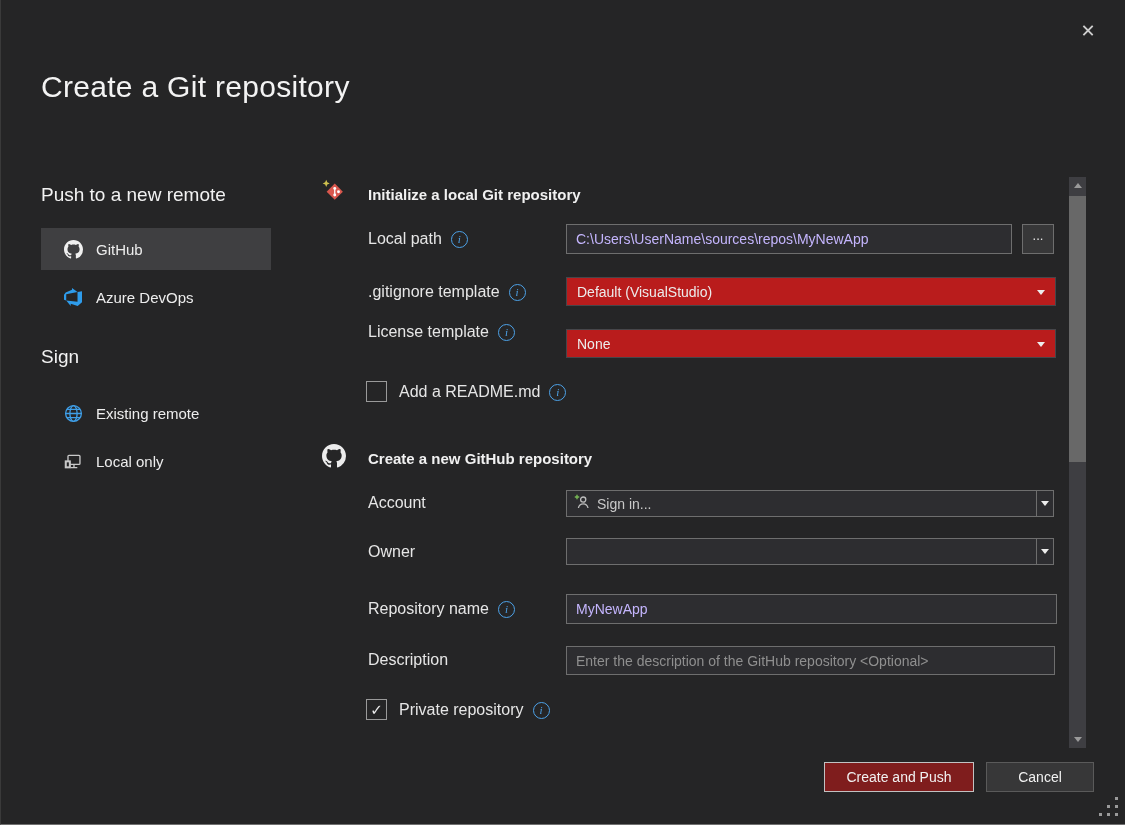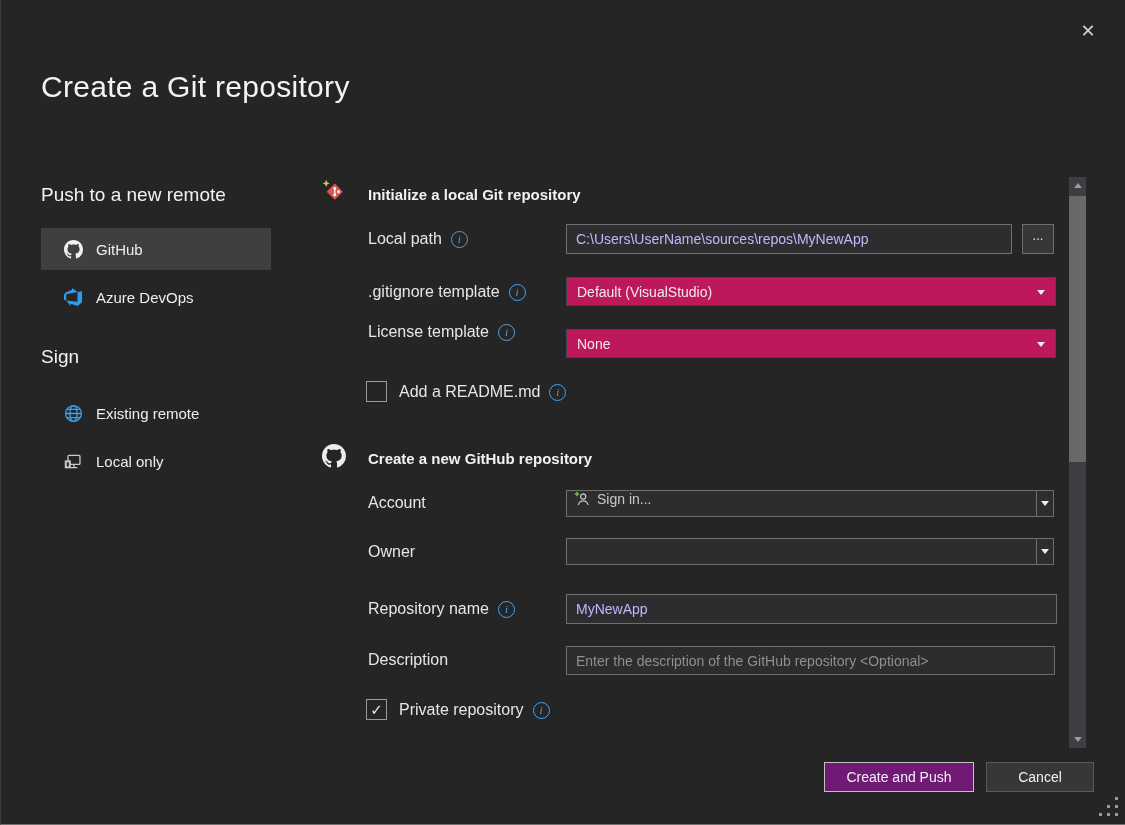--- a/index.html
+++ b/index.html
@@ -27,35 +27,35 @@
   
   .lbl { position: absolute; height: 28px; display: flex; align-items: center; gap: 9px; font-size: 16px; color: #e6e6e6; }
   .info { display: inline-flex; width: 17px; height: 17px; border: 1px solid #4da2e8; border-radius: 50%; color: #4da2e8; align-items: center; justify-content: center; font-size: 11px; font-style: italic; font-family: "Liberation Serif", serif; cursor: pointer; flex: none; }
   .info::after { content: "i"; }
 
   
   .txt { position: absolute; background: #2d2d30; border: 1px solid #6e6e6e; color: #c4b5fd; font-size: 14px; padding: 0 9px; font-family: inherit; outline: none; }
   .txt::placeholder { color: #8f8f8f; }
 
   
-  .dd { position: absolute; background: #be185d; border: 1px solid #46464a; display: flex; align-items: center; padding: 0 10px; font-size: 14px; color: #ececec; cursor: pointer; }
+  .dd { position: absolute; background: #b91c1c; border: 1px solid #46464a; display: flex; align-items: center; padding: 0 10px; font-size: 14px; color: #ececec; cursor: pointer; }
   .caret { width: 0; height: 0; border-left: 4px solid transparent; border-right: 4px solid transparent; border-top: 5px solid #ededed; }
   .dd .caret { position: absolute; right: 10px; top: 50%; margin-top: -2px; }
 
   
   .combo { position: absolute; background: #2d2d30; border: 1px solid #6e6e6e; display: flex; }
-  .combo-main { flex: 1; display: flex; gap: 7px; padding: 0 7px; font-size: 14px; color: #c9c9c9; overflow: hidden; }
+  .combo-main { flex: 1; display: flex; align-items: center; gap: 7px; padding: 0 7px; font-size: 14px; color: #c9c9c9; overflow: hidden; }
   .combo-btn { width: 17px; border-left: 1px solid #6e6e6e; display: flex; align-items: center; justify-content: center; cursor: pointer; }
 
   
   .cb { position: absolute; width: 21px; height: 21px; border: 1px solid #9a9a9a; background: #252526; display: flex; align-items: center; justify-content: center; color: #ececec; font-size: 15px; cursor: pointer; }
 
   
   .btn { position: absolute; height: 30px; background: #373738; border: 1px solid #5a5a5a; color: #f1f1f1; font-size: 14px; font-family: inherit; cursor: pointer; }
-  .btn.primary { border-color: #c2c2c2; background: #701a75; }
+  .btn.primary { border-color: #c2c2c2; background: #7f1d1d; }
   .browse { position: absolute; width: 32px; height: 30px; background: #373738; border: 1px solid #6e6e6e; color: #e6e6e6; font-size: 13px; font-family: inherit; cursor: pointer; padding-bottom: 8px; }
 
   
   .scroll { position: absolute; left: 1068px; top: 177px; width: 17px; height: 571px; background: #3e3e42; }
   .scroll-arrow { position: absolute; left: 0; width: 17px; height: 17px; display: flex; align-items: center; justify-content: center; cursor: pointer; }
   .arr-up { width: 0; height: 0; border-left: 4px solid transparent; border-right: 4px solid transparent; border-bottom: 5px solid #9a9a9a; }
   .arr-dn { width: 0; height: 0; border-left: 4px solid transparent; border-right: 4px solid transparent; border-top: 5px solid #9a9a9a; }
   .thumb { position: absolute; left: 0; top: 19px; width: 17px; height: 266px; background: #686868; cursor: pointer; }
 
   

